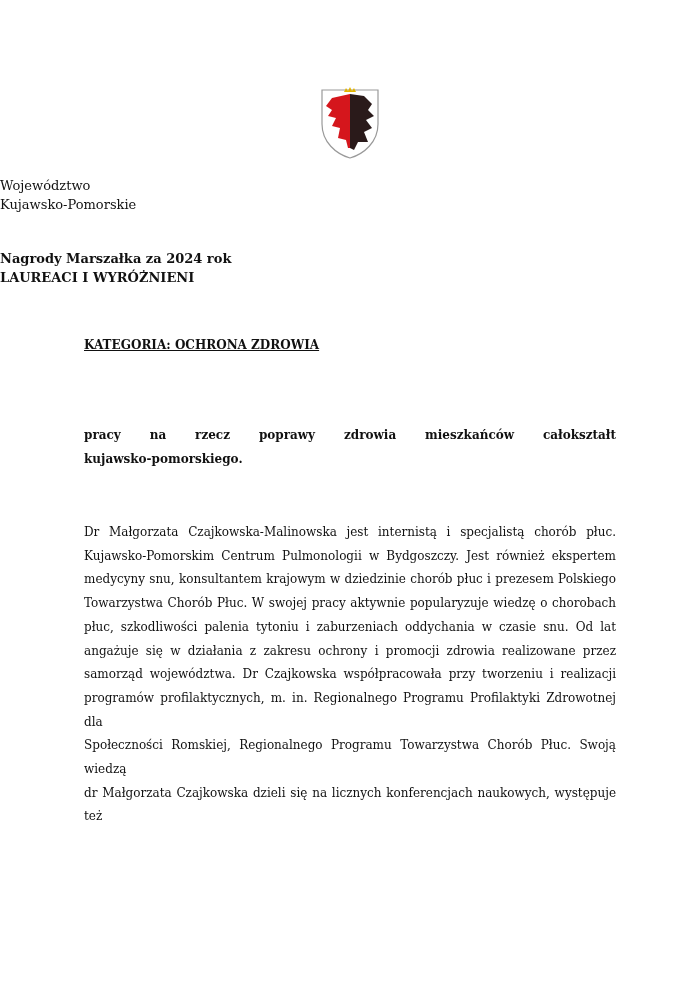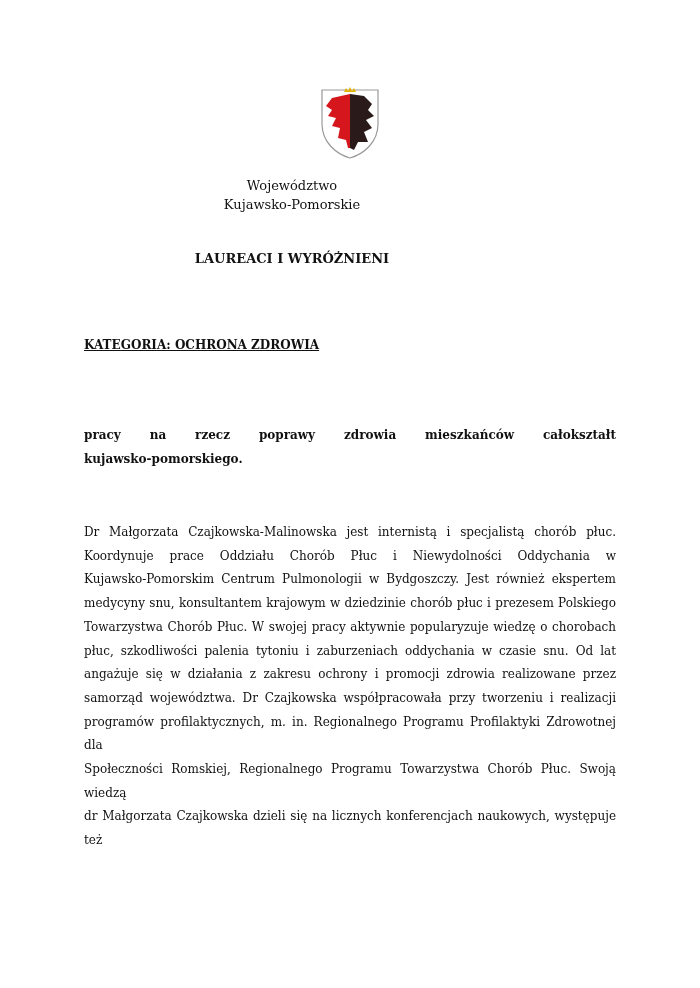--- a/index.html
+++ b/index.html
@@ -1,20 +1,20 @@
 <!DOCTYPE html>
 <html><head>
 <meta charset="utf-8">
 <style>
   html, body { margin: 0; padding: 0; background: #ffffff; }
   body { width: 700px; height: 988px; position: relative; overflow: hidden;
          font-family: "DejaVu Serif", "Liberation Serif", serif; color: #111; }
   .page { position: absolute; left: 0; top: 0; width: 700px; height: 988px; }
   .crest { position: absolute; left: 318px; top: 84px; width: 64px; height: 76px; }
-  .center { position: absolute; left: 0; width: 584px; text-align: center; }
+  .center { position: absolute; left: 0; width: 584px; }
   .org { top: 176px; font-size: 13px; line-height: 19px; }
   .title { top: 249px; font-size: 13px; line-height: 19px; font-weight: bold; }
   .left { position: absolute; left: 84px; width: 532px; font-size: 12px; }
   .cat { top: 338px; font-weight: bold; text-decoration: underline; }
   .prize { top: 374px; font-weight: bold; text-decoration: underline; }
   .laureate { top: 424px; font-weight: bold; line-height: 23.5px; text-align: justify; text-align-last: left; }
   .laureate .j { display:block; text-align: justify; text-align-last: justify; }
   .bio { top: 521px; line-height: 23.7px; text-align: justify; }
   .bio .j { display:block; text-align: justify; text-align-last: justify; }
   .org span, .title span { display: block; }
@@ -30,33 +30,33 @@
     <path d="M32 10 L46 12 L54 20 L50 26 L56 32 L48 36 L54 44 L46 48 L50 58 L40 58 L36 66 L32 64 Z" fill="#2a1a1a"></path>
     <path d="M26 8 L28 4 L30 7 L32 3 L34 7 L36 4 L38 8 Z" fill="#e2b400"></path>
   </svg>
 
   <div class="center org">
     <span>Województwo</span>
     <span>Kujawsko-Pomorskie</span>
   </div>
 
   <div class="center title">
+    <span>Nagrody Marszałka za 2024 rok</span>
     <span>LAUREACI I WYRÓŻNIENI</span>
   </div>
 
   <div class="left cat">KATEGORIA: OCHRONA ZDROWIA</div>
 
   <div class="left laureate">
     <span class="j">pracy na rzecz poprawy zdrowia mieszkańców całokształt</span>
     <span class="l">kujawsko-pomorskiego.</span>
   </div>
 
   <div class="left bio">
     <span class="j">Dr Małgorzata Czajkowska-Malinowska jest internistą i specjalistą chorób płuc.</span>
-    <span class="j">Koordynuje prace Oddziału Chorób Płuc i Niewydolności Oddychania w</span>
     <span class="j">Kujawsko-Pomorskim Centrum Pulmonologii w Bydgoszczy. Jest również ekspertem</span>
     <span class="j">medycyny snu, konsultantem krajowym w dziedzinie chorób płuc i prezesem Polskiego</span>
     <span class="j">Towarzystwa Chorób Płuc. W swojej pracy aktywnie popularyzuje wiedzę o chorobach</span>
     <span class="j">płuc, szkodliwości palenia tytoniu  i zaburzeniach oddychania w czasie snu. Od lat</span>
     <span class="j">angażuje się w działania z zakresu ochrony i promocji zdrowia realizowane przez</span>
     <span class="j">samorząd województwa. Dr Czajkowska współpracowała przy tworzeniu i realizacji</span>
     <span class="j">programów profilaktycznych, m. in. Regionalnego Programu Profilaktyki  Zdrowotnej dla</span>
     <span class="j">Społeczności Romskiej, Regionalnego Programu Towarzystwa Chorób Płuc. Swoją wiedzą</span>
     <span class="j">dr Małgorzata Czajkowska dzieli się na licznych konferencjach naukowych, występuje też</span>
 

